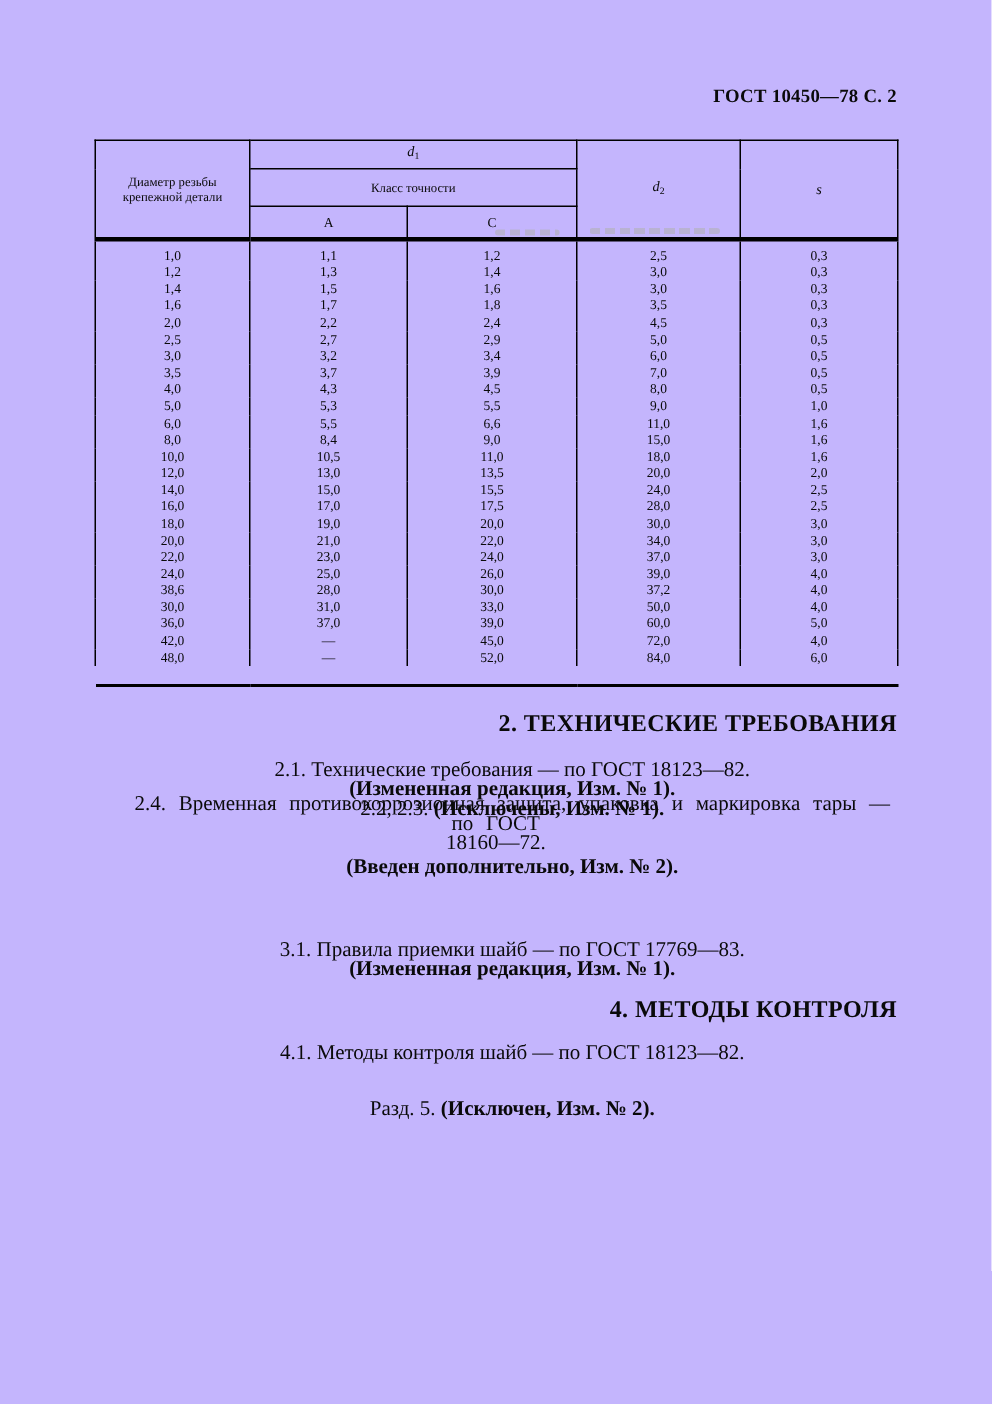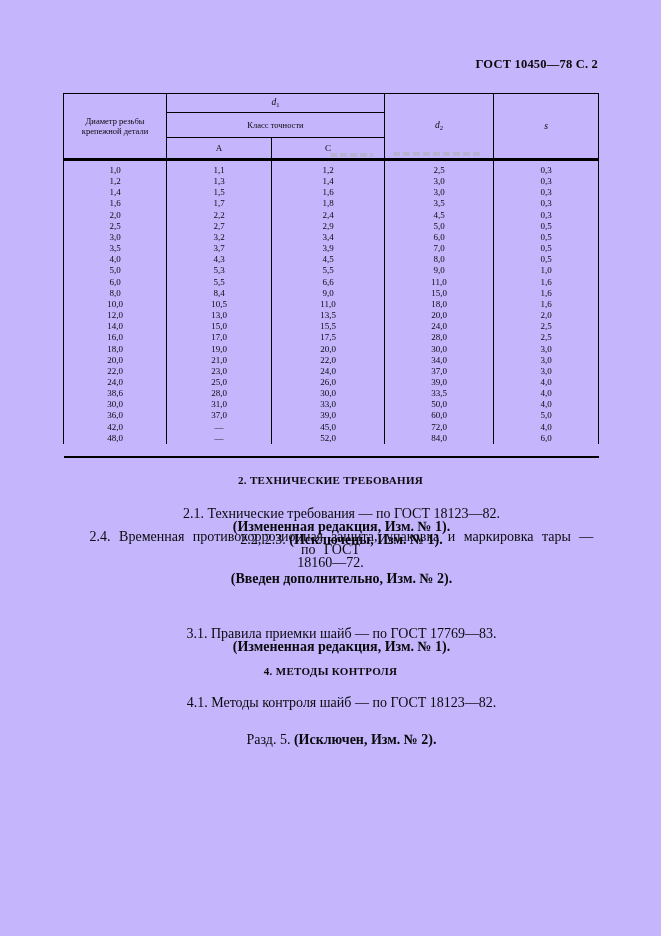--- a/index.html
+++ b/index.html
@@ -45,22 +45,22 @@
   
   .ghost{
     position:absolute;height:4px;opacity:.55;
     background:repeating-linear-gradient(90deg,#b0b0b0 0 7px,rgba(255,255,255,0) 7px 10px);
     border-radius:2px;
   }
   .ghost-a{left:330px;top:153px;width:43px;}
   .ghost-b{left:393px;top:152px;width:87px;}
   
   .sec-heading{
-    position:absolute;left:63px;width:535px;text-align:center;
-    font-weight:bold;font-size:11px;letter-spacing:.3px;white-space:nowrap;
+    position:absolute;left:63px;width:535px;text-align:right;
+    font-weight:bold;font-size:16px;letter-spacing:.3px;white-space:nowrap;
   }
   .para{
     position:absolute;left:63px;width:535px;font-size:14px;line-height:13px;text-align:center;
   }
   .indent{text-indent:22px;}
   .bold{font-weight:bold;}
   .stretch{word-spacing:5px;}
 </style>
 </head>
 <body>
@@ -236,21 +236,21 @@
           <td>24,0</td>
           <td>25,0</td>
           <td>26,0</td>
           <td>39,0</td>
           <td>4,0</td>
         </tr>
         <tr>
           <td>38,6</td>
           <td>28,0</td>
           <td>30,0</td>
-          <td>33,5</td>
+          <td>37,2</td>
           <td>4,0</td>
         </tr>
         <tr>
           <td>30,0</td>
           <td>31,0</td>
           <td>33,0</td>
           <td>50,0</td>
           <td>4,0</td>
         </tr>
         <tr>

